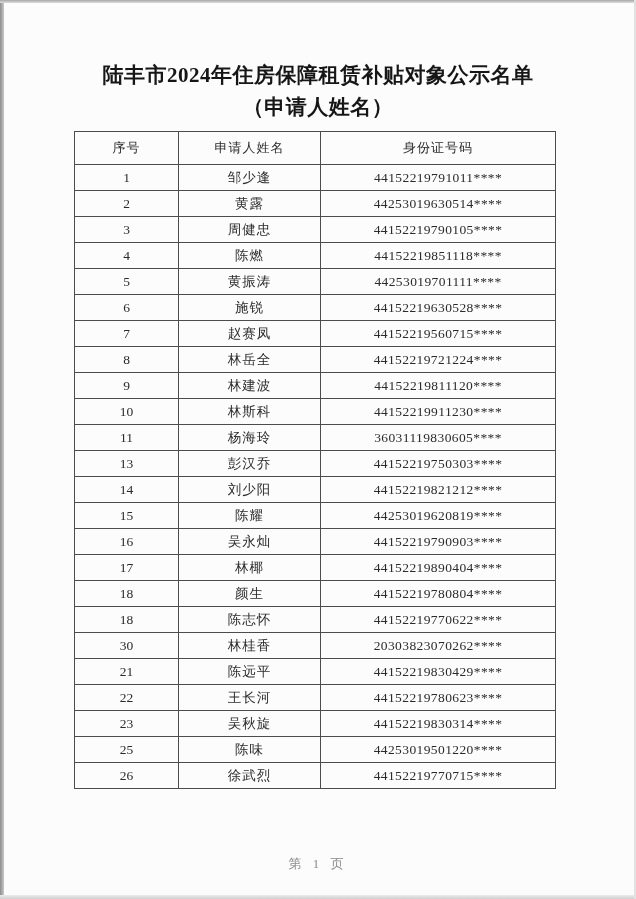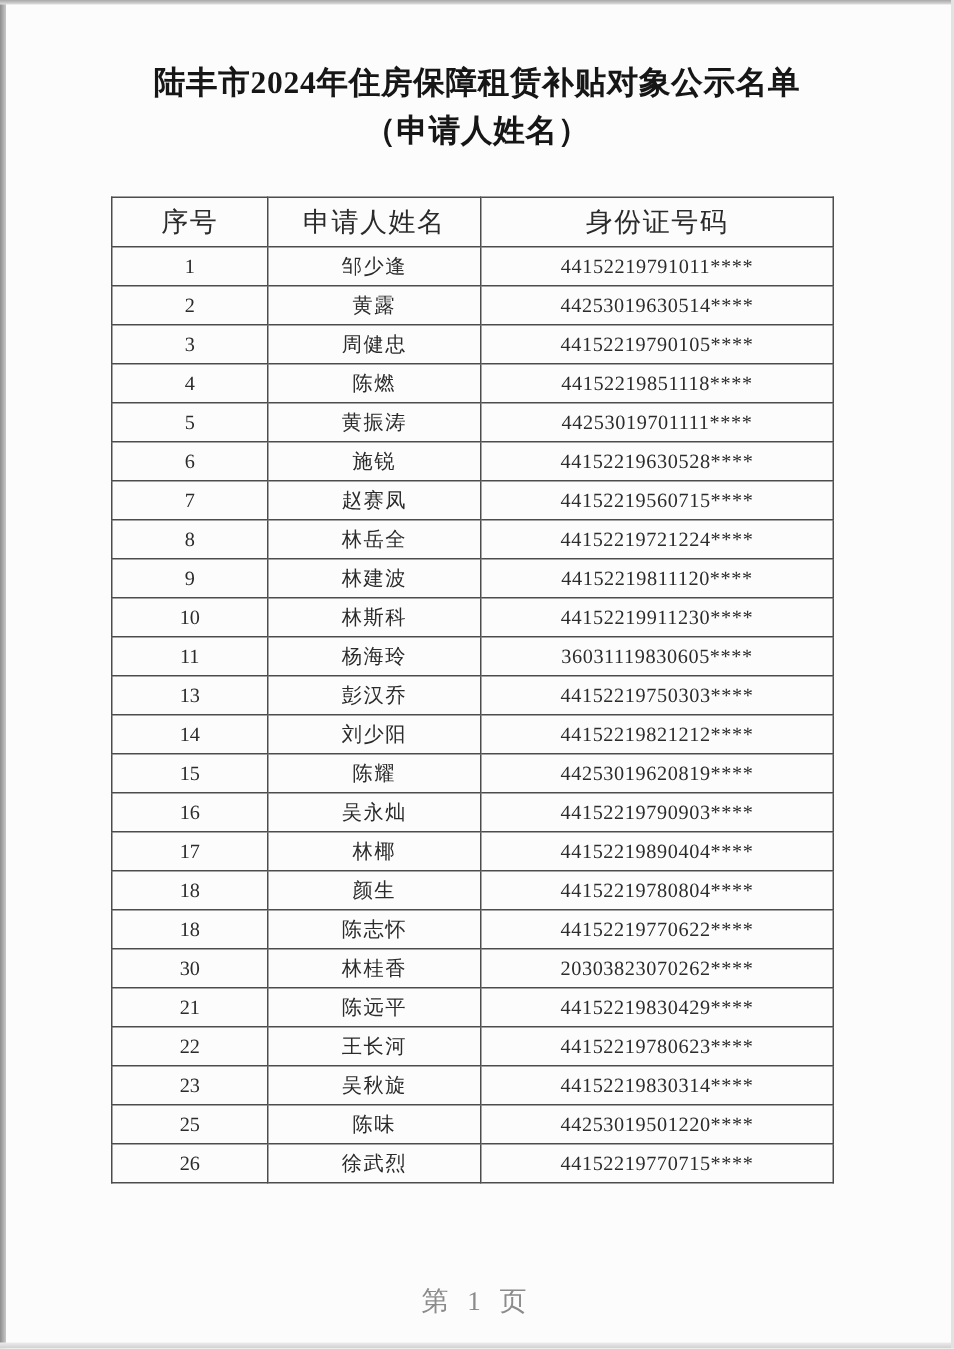--- a/index.html
+++ b/index.html
@@ -28,21 +28,21 @@
   .edge-bottom {
     position: absolute; left: 0; bottom: 0; width: 100%; height: 4px;
     background: linear-gradient(to top, #cfcfcf, #ececec);
   }
   .edge-right {
     position: absolute; right: 0; top: 0; width: 2px; height: 100%;
     background: #e2e2e2;
   }
 
   .doc-title {
-    margin-top: 40px;
+    margin-top: 60px;
     text-align: center;
     font-weight: bold;
     font-size: 21px;
     line-height: 1.5;
     color: #161616;
     letter-spacing: 0.5px;
   }
 
   table.notice-table {
     position: absolute;
@@ -61,38 +61,38 @@
     border: 1.6px solid #4c4c4c;
     text-align: center;
     vertical-align: middle;
     color: #2b2b2b;
     font-weight: normal;
     overflow: hidden;
     white-space: nowrap;
   }
   table.notice-table th {
     height: 33px;
-    font-size: 18px;
+    font-size: 13px;
     letter-spacing: 1px;
   }
   table.notice-table td {
     height: 26px;
     font-size: 13.5px;
   }
   td.cell-no { font-size: 13px; color: #333; }
   td.cell-name { letter-spacing: 1px; }
   td.cell-id { font-size: 13.5px; letter-spacing: 0.4px; }
 
   .page-footer {
     position: absolute;
     left: 0;
     top: 855px;
     width: 100%;
     text-align: center;
-    font-size: 18px;
+    font-size: 13px;
     color: #8b8b8b;
     letter-spacing: 4px;
   }
 </style>
 </head>
 <body>
 
 <div class="page">
 
   <div class="edge-left"></div>

